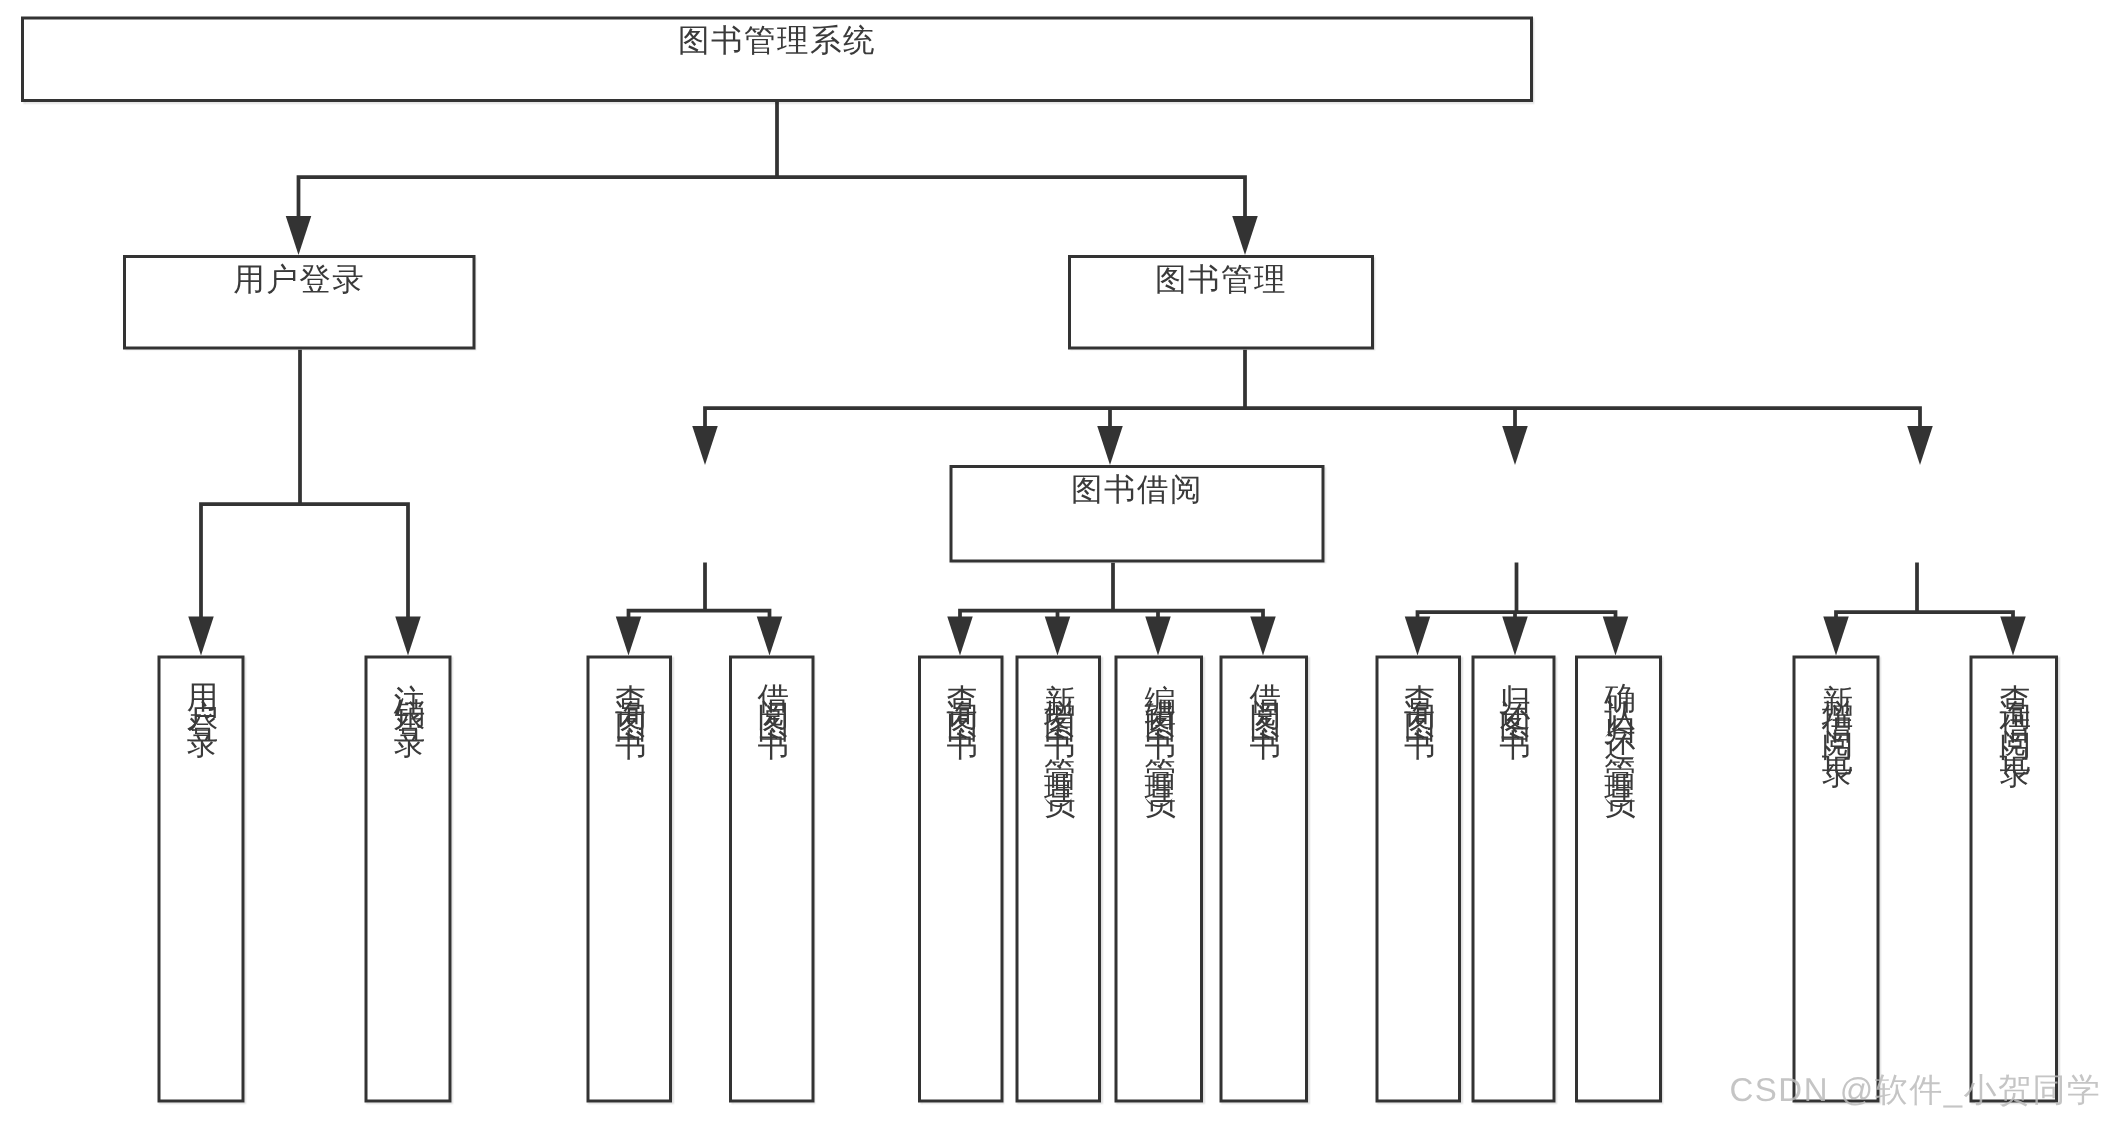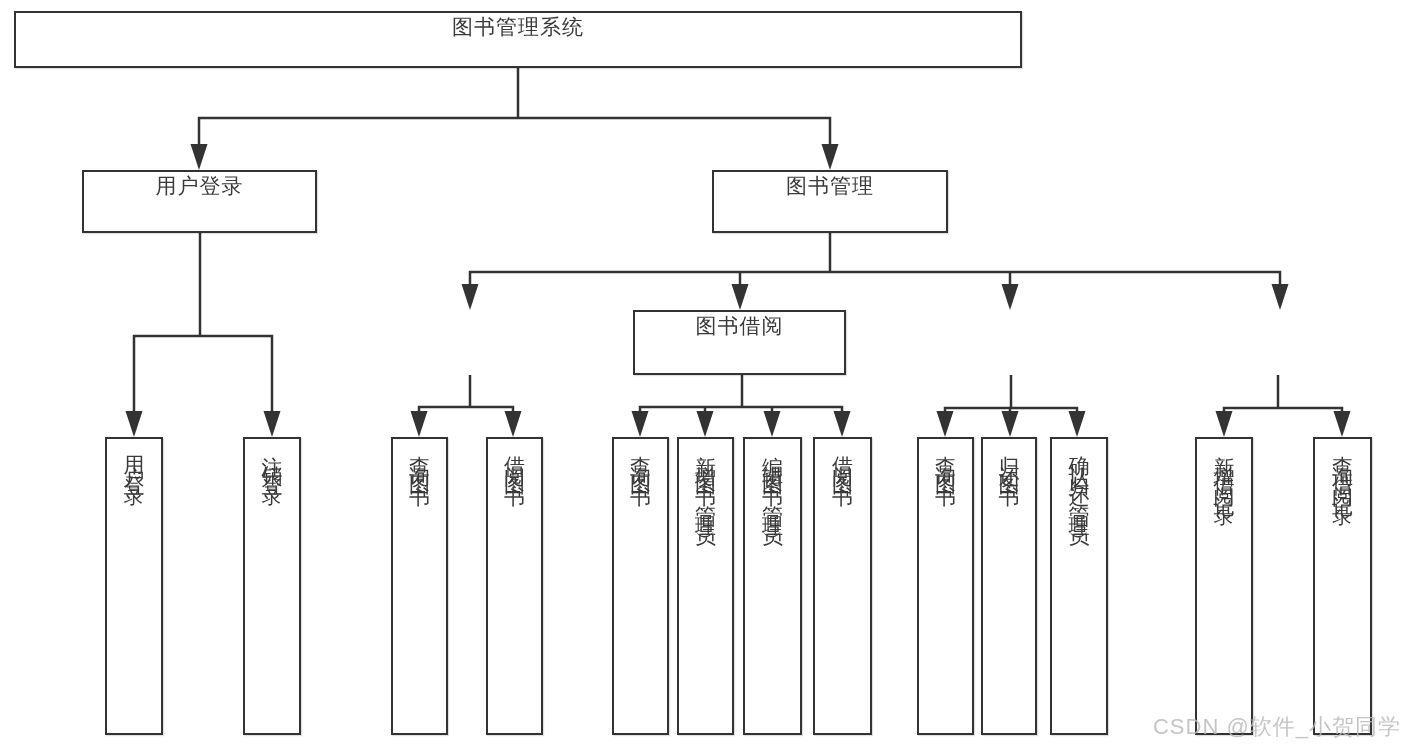--- a/index.html
+++ b/index.html
@@ -121,25 +121,25 @@
     </g>
   </svg>
 
   <div class="node" style="left:14px; top:11px; width:1008px; height:57px">
     <span class="hlabel">图书管理系统</span>
   </div>
 
   <div class="node" style="left:82px; top:170px; width:235px; height:63px">
     <span class="hlabel">用户登录</span>
   </div>
-  <div class="node" style="left:712px; top:170px; width:236px; height:63px">
+  <div class="node" style="left:712px; top:170px; width:204px; height:63px">
     <span class="hlabel">图书管理</span>
   </div>
 
-  <div class="node" style="left:633px; top:310px; width:213px; height:65px">
+  <div class="node" style="left:633px; top:310px; width:250px; height:65px">
     <span class="hlabel">图书借阅</span>
   </div>
 
   <div class="node leaf" style="left:105px; top:437px; width:58px; height:298px">
     <span class="vlabel">用户登录</span>
   </div>
   <div class="node leaf" style="left:243px; top:437px; width:58px; height:298px">
     <span class="vlabel">注销登录</span>
   </div>
 

